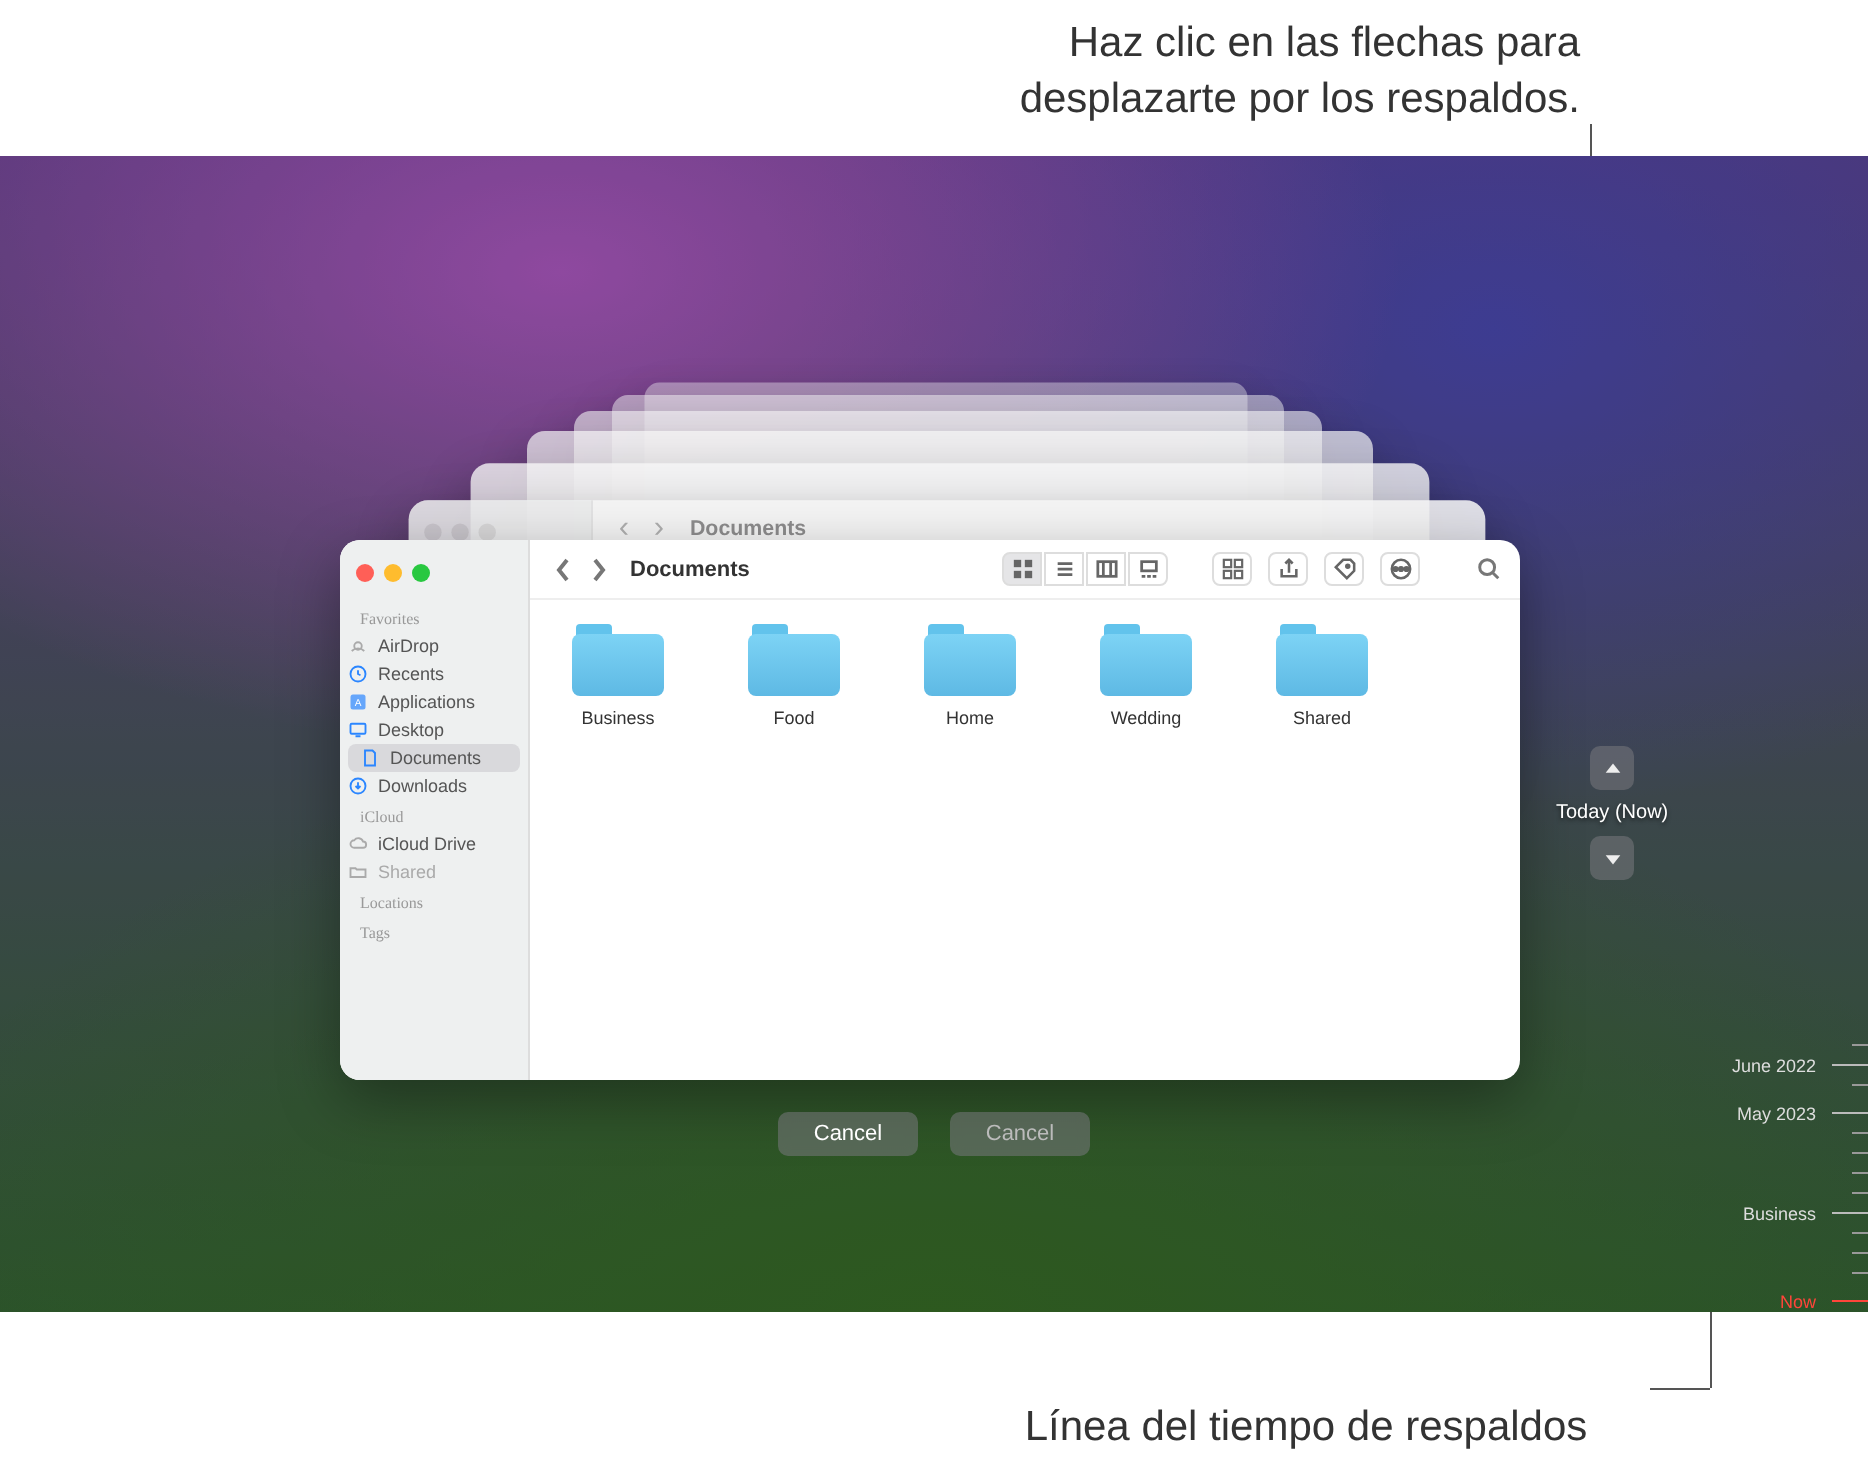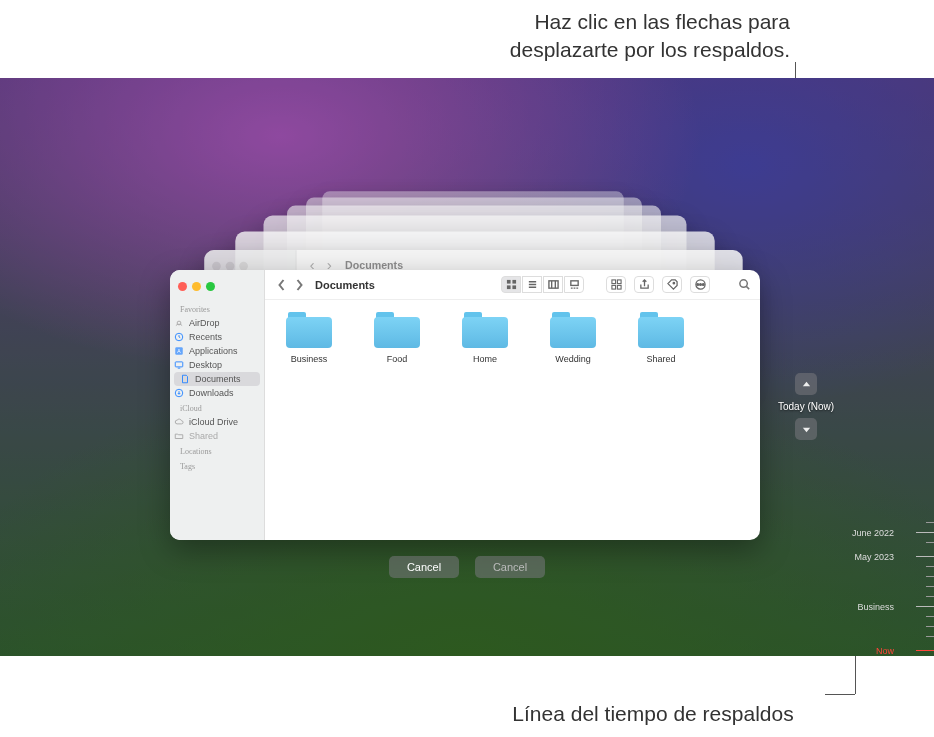--- a/index.html
+++ b/index.html
@@ -137,21 +137,21 @@
     position:absolute;
     right:0; top:430px;
     width:70px; height:220px;
     color:#ccc; font-size:9px;
   }
   .ruler .tick {
     position:absolute; right:0;
     display:flex; align-items:center; gap:4px;
     height:1px;
   }
-  .ruler .tick .lbl { white-space:nowrap; margin-right:18px; color:#ddd; }
+  .ruler .tick .lbl { white-space:nowrap; margin-right:4px; color:#ddd; }
   .ruler .tick .mark { width:12px; height:1px; background:#bbb; }
   .ruler .tick.big .mark{width:18px;}
   .ruler .tick.now .lbl{color:#ff453a;}
   .ruler .tick.now .mark{background:#ff453a;width:18px;}
   .ruler .minor{position:absolute;right:0;width:8px;height:1px;background:#999;}
 
   
   .ghost-stack{
     position:absolute;
     pointer-events:none;

